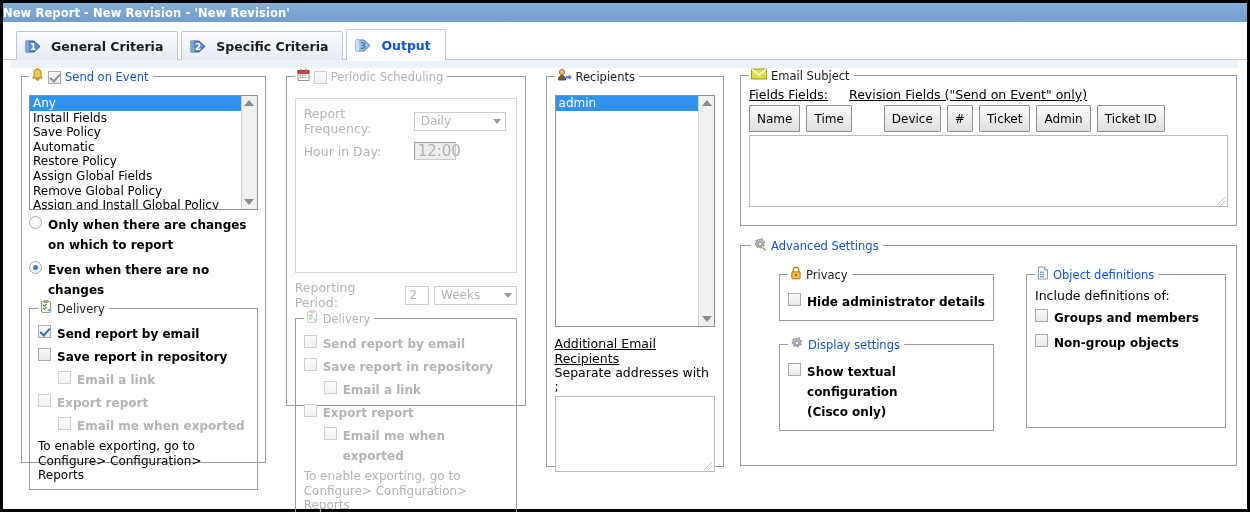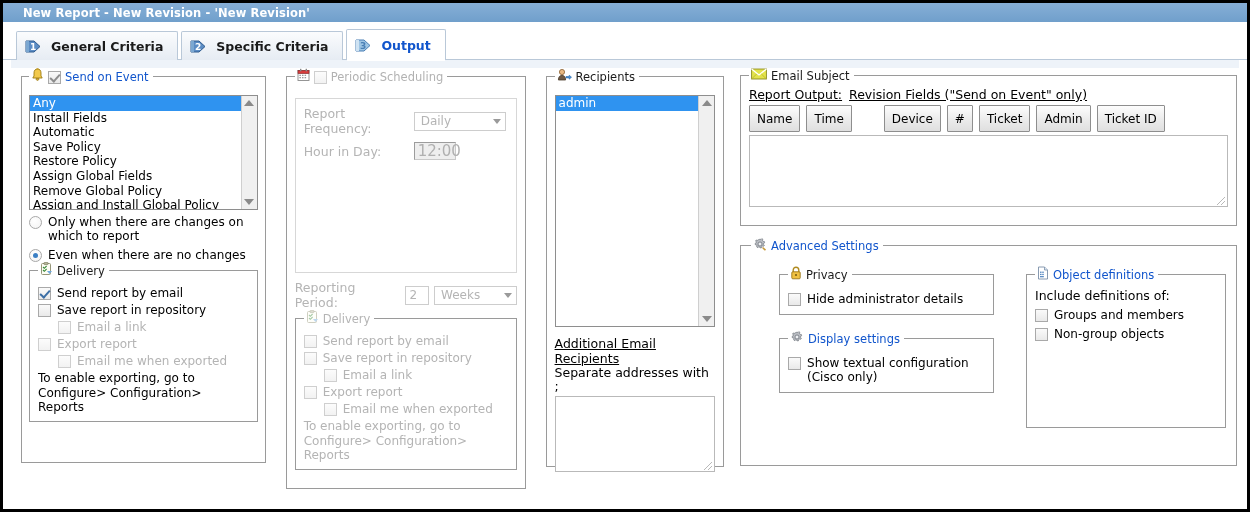--- a/index.html
+++ b/index.html
@@ -18,21 +18,21 @@
     position:relative;
     display:flex; flex-direction:column;
   }
   
   .titlebar {
     height:19px; flex:0 0 19px;
     background:linear-gradient(to bottom,#86aed6 0%,#7ba7d1 50%,#709fcb 100%);
     color:#ffffff;
     font-weight:bold; font-size:11.5px;
     display:flex; align-items:center;
-    padding-left:20px;
+    padding-left:0;
     letter-spacing:0.1px;
   }
   
   .tabstrip {
     flex:0 0 38px;
     background:#ffffff;
     position:relative;
     display:flex; align-items:flex-end;
     padding-left:13px;
   }
@@ -94,21 +94,21 @@
   }
   legend .lg-link{ color:#1155cc; }
   legend.dim .lg-link{ color:#b2b2b2; }
   .col{ display:flex; flex-direction:column; }
   
   .col1{ width:255px; margin-left:14px; }
   .col2{ width:250px; margin-left:20px; }
   .col3{ width:186px; margin-left:20px; }
   .col4{ flex:1 1 auto; margin-left:16px; margin-right:6px; }
   .fs-sendonevent{ height:395px; padding:8px 7px 7px 7px; }
-  .fs-periodic{ height:421px; padding:8px 8px 7px 8px; }
+  .fs-periodic{ height:338px; padding:8px 8px 7px 8px; }
   .fs-recipients{ height:399px; padding:8px 8px 8px 8px; }
   .fs-emailsubj{ height:158px; padding:2px 8px 8px 8px; }
   .fs-advanced{ height:229px; margin-top:11px; padding:7px 10px 8px 10px; }
   
   .listbox{
     border:1px solid #8e8e8e;
     background:#ffffff;
     height:115px;
     display:flex;
     overflow:hidden;
@@ -153,21 +153,21 @@
     background:linear-gradient(to bottom,#fafafa,#e9e9e9);
     position:relative;
   }
   .cb.on::after{
     content:"";position:absolute;left:3px;top:0px;
     width:4px;height:8px;border:solid #3b6ea5;border-width:0 2px 2px 0;
     transform:rotate(42deg);
   }
   .cb.dim{ border-color:#cfcfcf; background:linear-gradient(to bottom,#fcfcfc,#f2f2f2); }
   .cb.gray.on::after{ border-color:#8d8d8d; }
-  .lbl{ font-size:12px; line-height:14px; color:#000; }
+  .lbl{ font-size:12px; line-height:20px; color:#000;font-weight:bold; }
   .lbl.dim{ color:#b4b4b4; }
   .txt-dim{ color:#b4b4b4; }
   .indent{ margin-left:20px; }
   .note{ font-size:12px; line-height:14.5px; color:#000; margin-top:3px; }
   .note.dim{ color:#b4b4b4; }
   
   .fs-delivery{ padding:4px 8px 6px 8px; margin-top:auto; }
   .fs-delivery .row{ margin-top:3px; }
   
   .inner-panel{
@@ -305,22 +305,22 @@
             </svg>
           </span>
           <span class="cb on gray"></span>
           <span class="lg-link">Send on Event</span>
         </legend>
 
         <div class="listbox">
           <div class="lb-items">
             <div class="lb-item sel">Any</div>
             <div class="lb-item">Install Fields</div>
+            <div class="lb-item">Save Policy</div>
             <div class="lb-item">Automatic</div>
-            <div class="lb-item">Save Policy</div>
             <div class="lb-item">Restore Policy</div>
             <div class="lb-item">Assign Global Fields</div>
             <div class="lb-item">Remove Global Policy</div>
             <div class="lb-item">Assign and Install Global Policy</div>
           </div>
           <div class="scrollbar">
             <span class="sb-arrow sb-up"></span>
             <span class="sb-arrow sb-down"></span>
           </div>
         </div>
@@ -507,21 +507,21 @@
             <svg width="16" height="12" viewBox="0 0 16 12">
               <rect x="0.6" y="1" width="14.8" height="10" fill="#e3e34a" stroke="#8a8a20" stroke-width="0.9"></rect>
               <path d="M0.6 1 L8 7 L15.4 1" fill="none" stroke="#ffffff" stroke-width="1.3"></path>
               <path d="M0.6 11 L5.6 6 M15.4 11 L10.4 6" fill="none" stroke="#b5b530" stroke-width="0.8"></path>
             </svg>
           </span>
           <span>Email Subject</span>
         </legend>
 
         <div class="bt-labels">
-          <span class="bt-lab a">Report Output:</span>
+          <span class="bt-lab a">Fields Fields:</span>
           <span class="bt-lab">Revision Fields ("Send on Event" only)</span>
         </div>
 
         <div class="btn-row">
           <span class="btn">Name</span>
           <span class="btn">Time</span>
           <span class="btn-gap"></span>
           <span class="btn">Device</span>
           <span class="btn">#</span>
           <span class="btn">Ticket</span>

